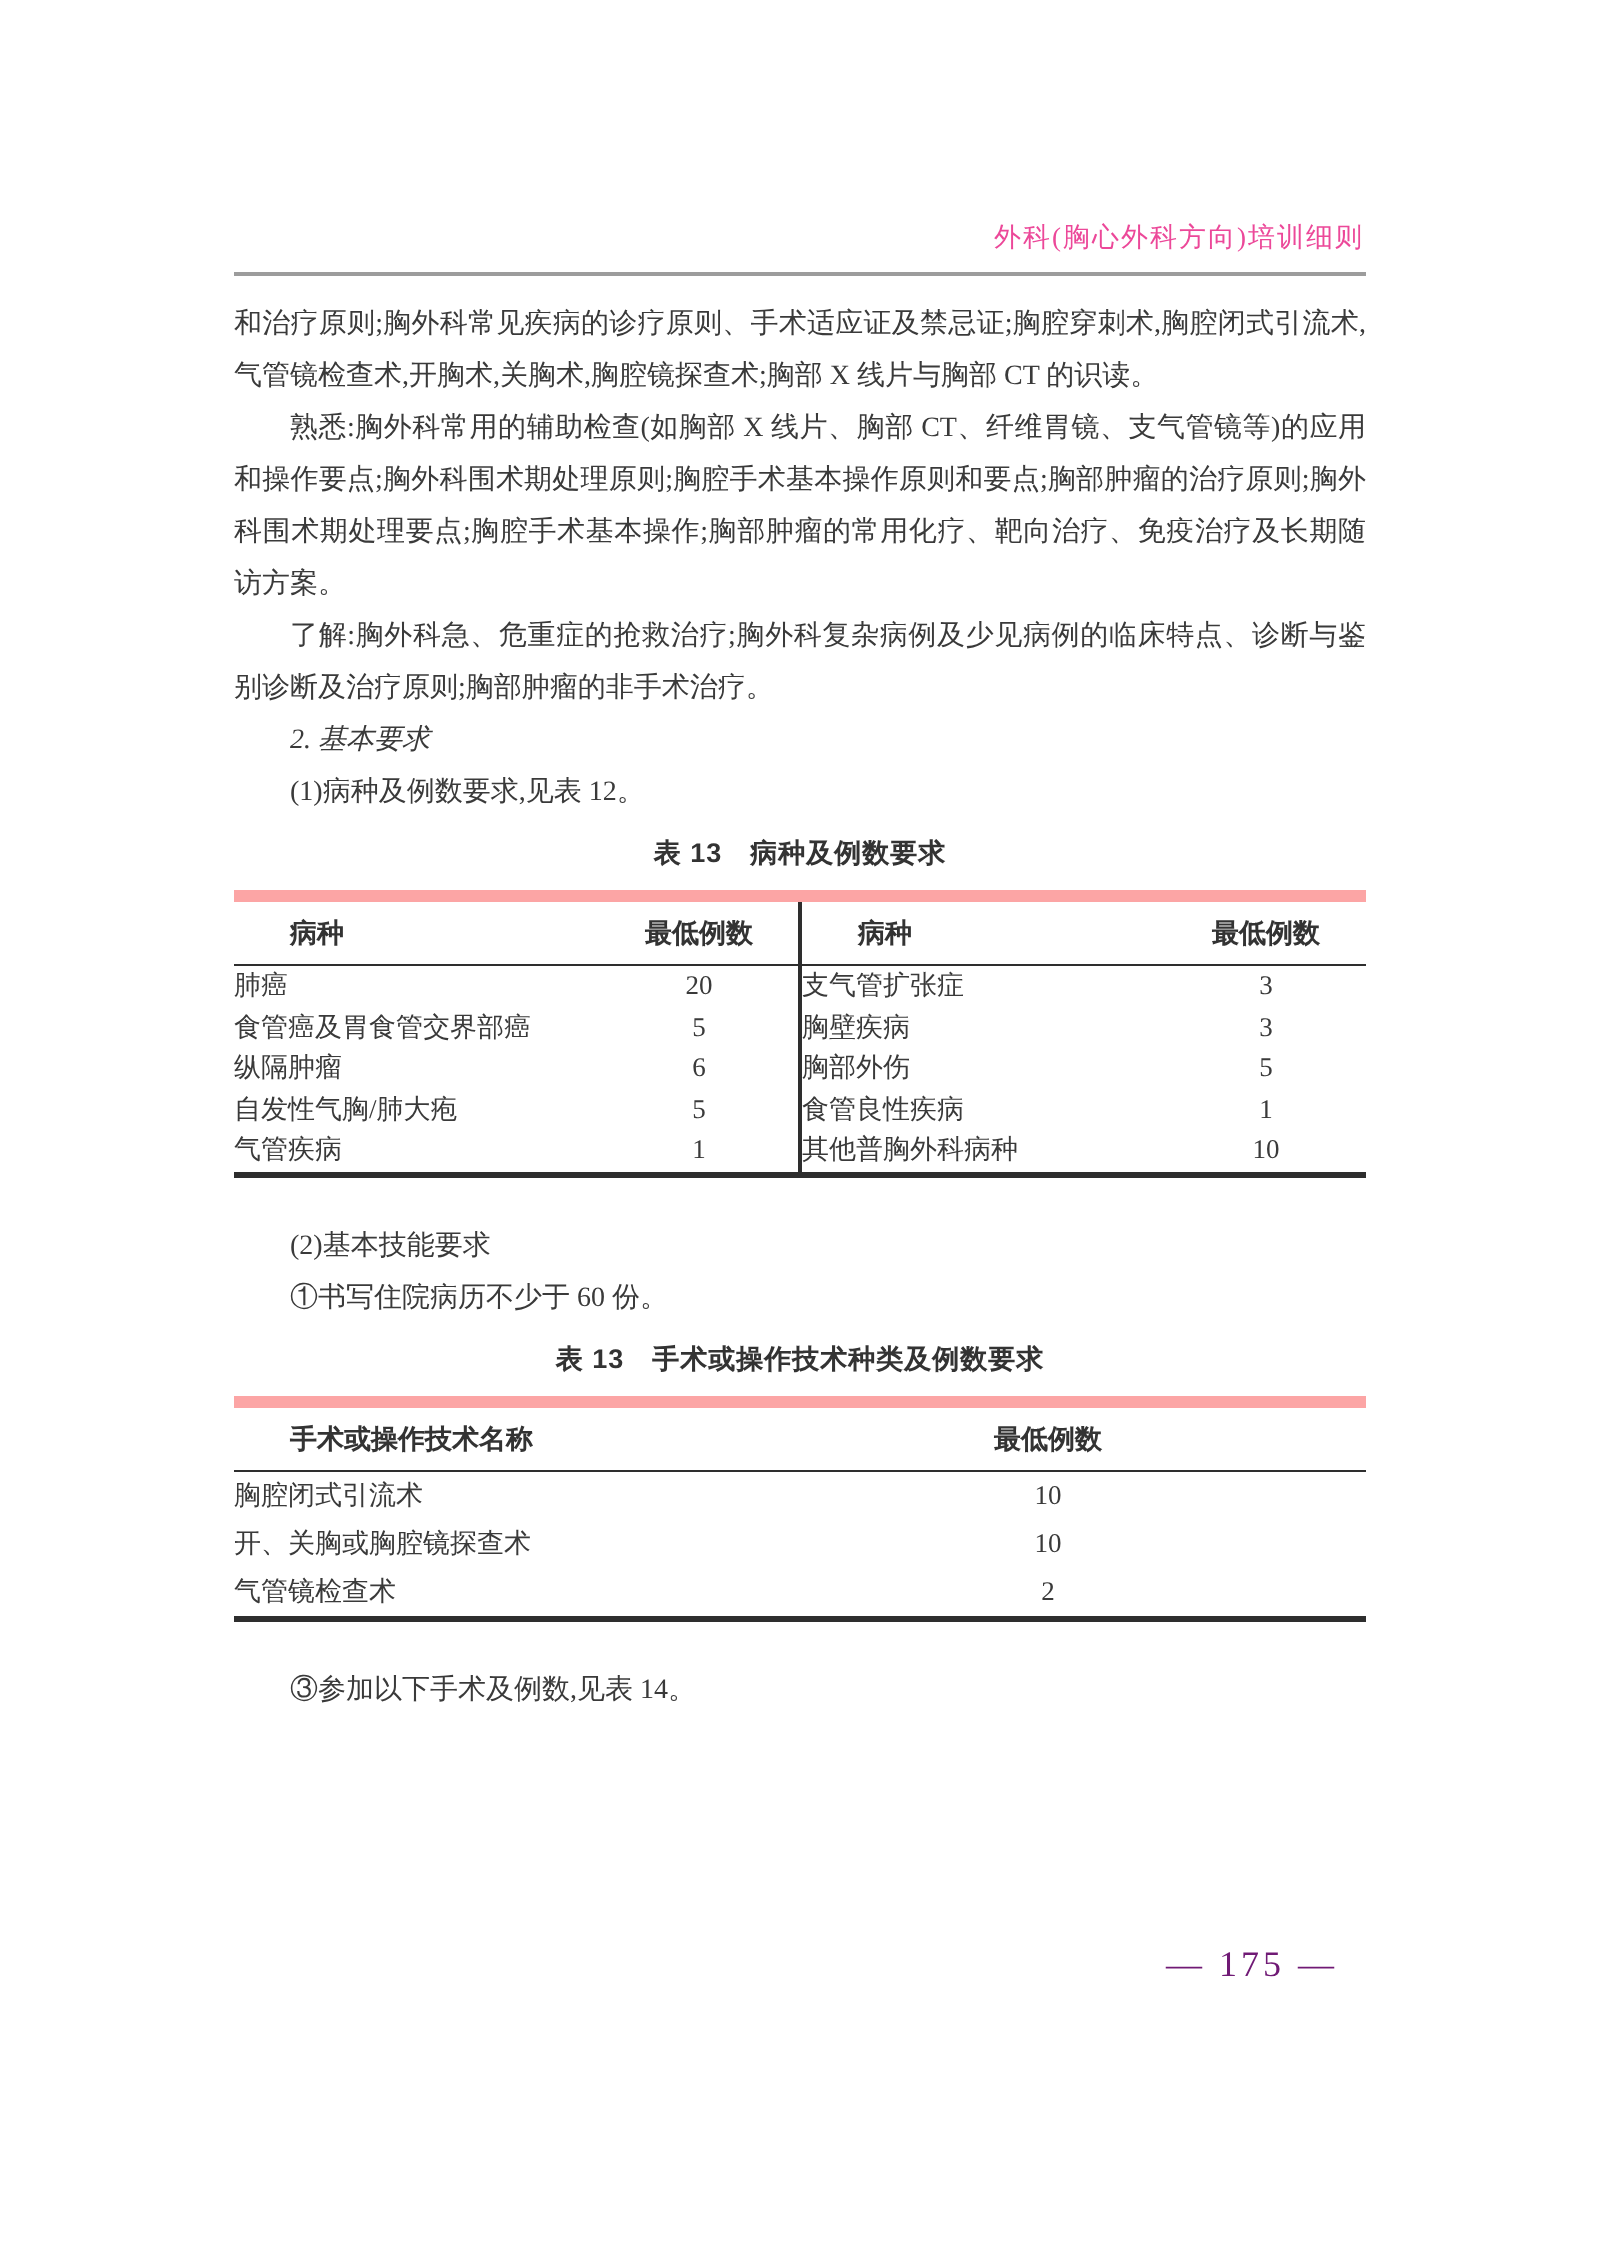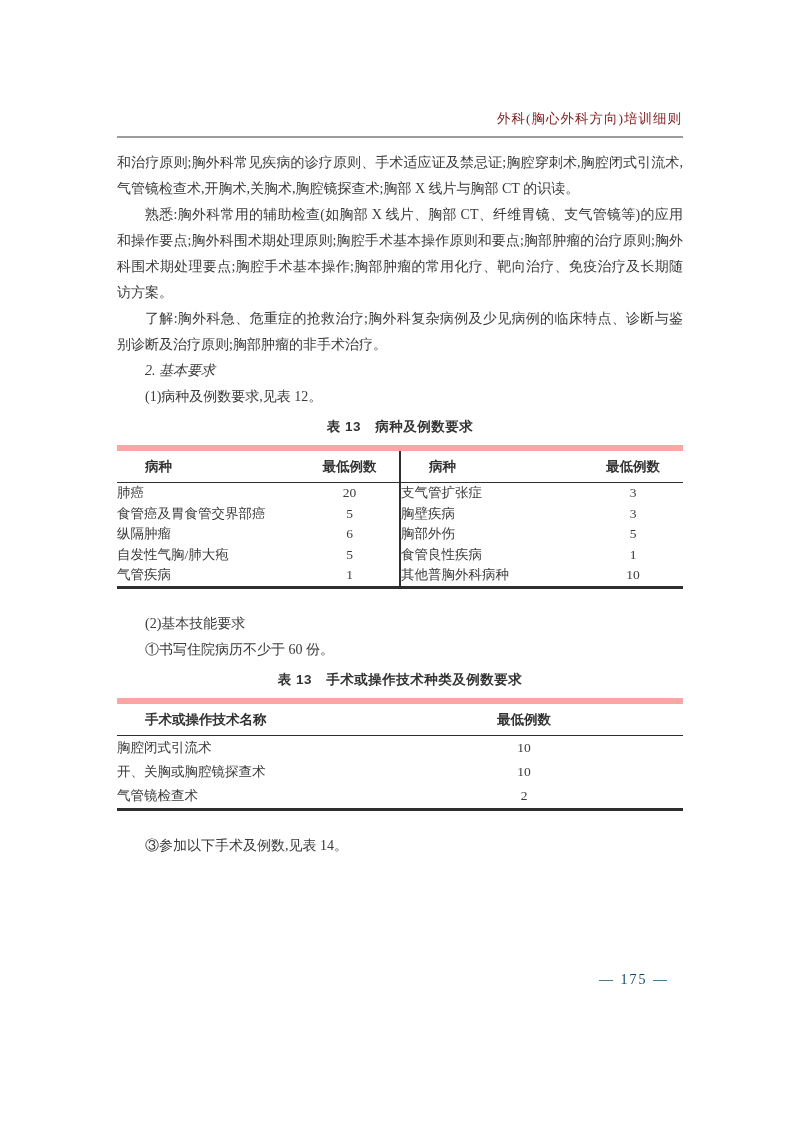--- a/index.html
+++ b/index.html
@@ -17,21 +17,21 @@
     left: 117px;
     top: 0;
     width: 566px;
   }
   .running-head {
     position: absolute;
     top: 110px;
     right: 1px;
     font-size: 13.5px;
     letter-spacing: 1px;
-    color: #7f1d1d;
+    color: #ec4899;
     white-space: nowrap;
   }
   .head-rule {
     position: absolute;
     top: 136px;
     left: 0;
     width: 100%;
     height: 2px;
     background: #9c9c9c;
   }
@@ -86,23 +86,23 @@
   table.t12 td { height: 20.5px; }
   table.t13 td { height: 24px; }
   td.name { text-align: left; padding-left: 4px; }
   td.num  { text-align: center; }
   .vdiv { border-right: 2px solid #2e2e2e; }
 
   .page-number {
     position: absolute;
     top: 972px;
     right: 131px;
-    font-size: 14px;
+    font-size: 18px;
     letter-spacing: 2px;
-    color: #0c4a6e;
+    color: #701a75;
     white-space: nowrap;
   }
 </style>
 </head>
 <body>
 
 <div class="page">
   <div class="content">
 
     <div class="running-head">外科(胸心外科方向)培训细则</div>

